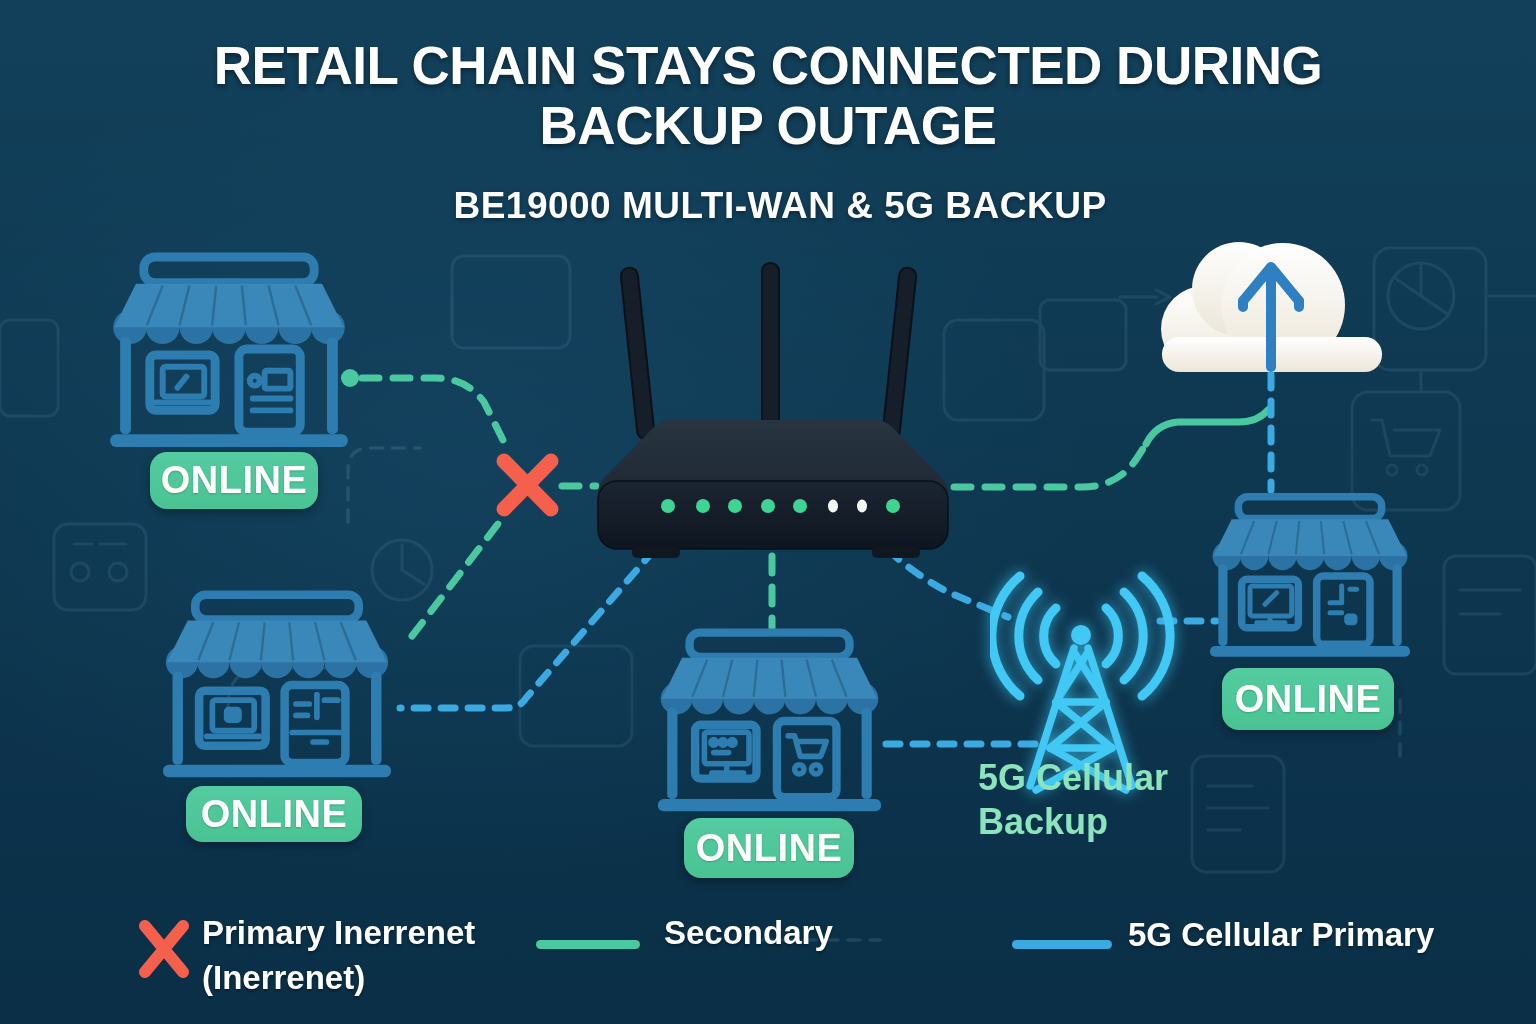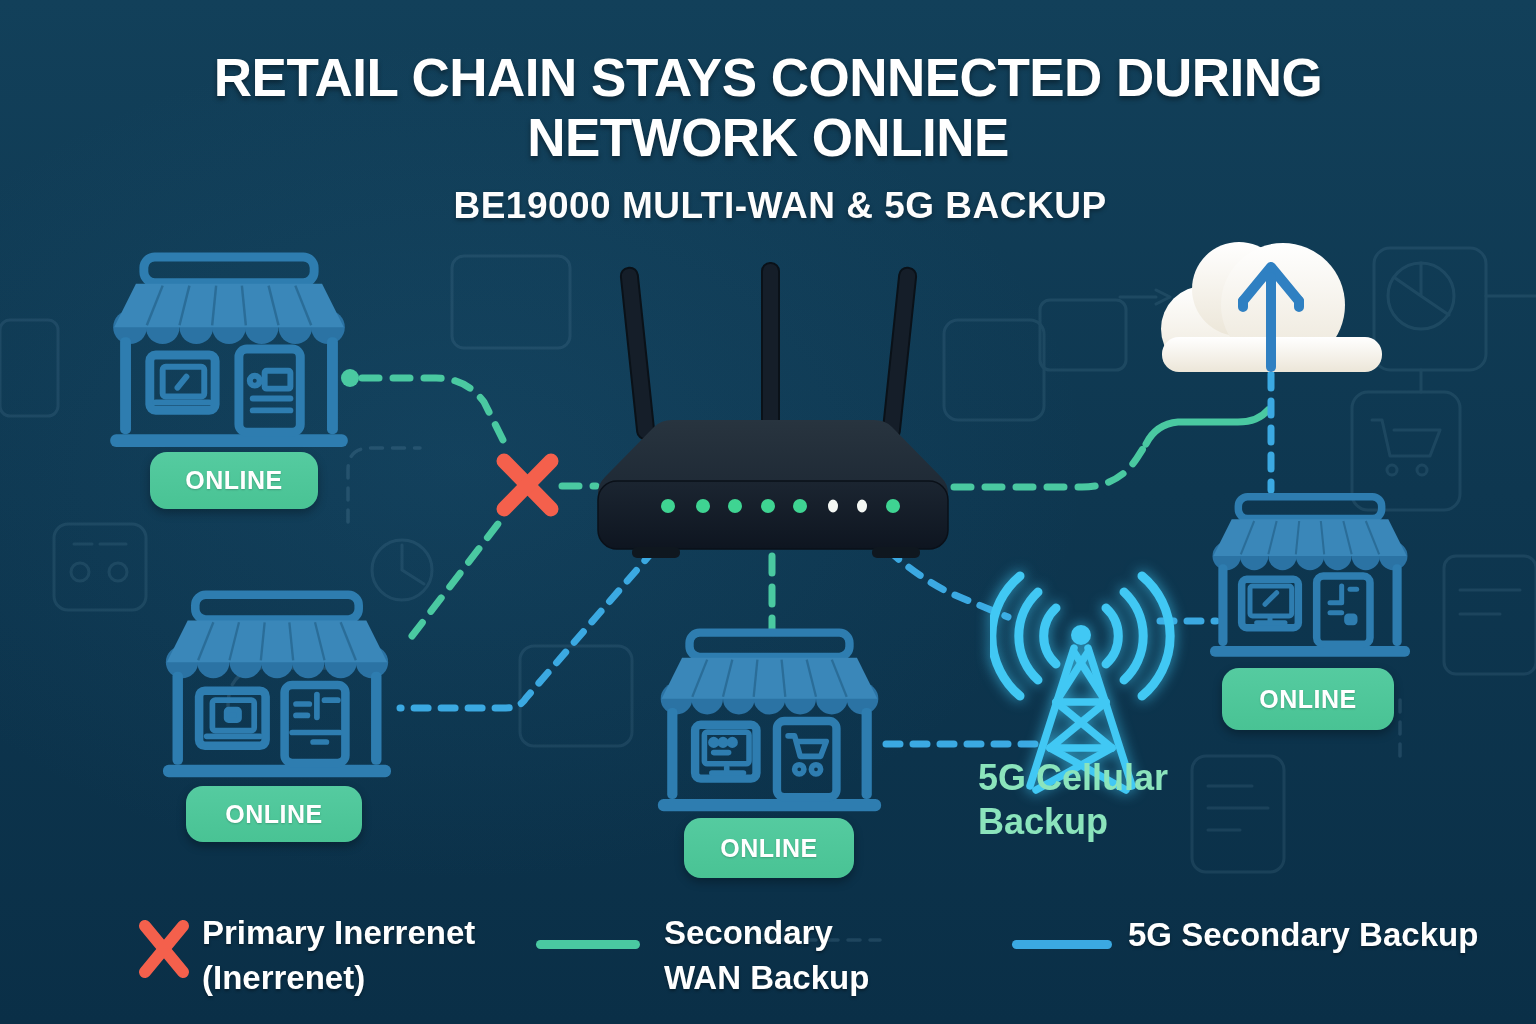--- a/index.html
+++ b/index.html
@@ -8,34 +8,34 @@
     font-family:"Liberation Sans","DejaVu Sans",sans-serif;
     background:
       radial-gradient(900px 600px at 30% 45%, rgba(40,110,150,.18), rgba(0,0,0,0) 70%),
       linear-gradient(180deg, var(--bg-top,#12405A) 0%, var(--bg-mid,#0E3750) 48%, var(--bg-bottom,#0A2F47) 100%);
   }
   .layer{position:absolute;left:0;top:0;width:1536px;height:1024px;}
   .abs{position:absolute;}
 
   
   .title{
-    position:absolute;left:0;top:48px;width:100%;text-align:center;color:#fff;
+    position:absolute;left:0;top:36px;width:100%;text-align:center;color:#fff;
     font-weight:800;font-size:53px;line-height:60px;letter-spacing:-.5px;
     text-shadow:0 3px 5px rgba(0,0,0,.4);
   }
   .subtitle{
     position:absolute;left:0;top:185px;width:100%;text-align:center;color:#fdfdfd;
     font-weight:600;font-size:37px;letter-spacing:.5px;text-shadow:0 2px 4px rgba(0,0,0,.35);padding-left:12px;
   }
 
   
   .badge{
     position:absolute;display:flex;align-items:center;justify-content:center;
     background:linear-gradient(180deg,#55cba0, var(--badge,#49C394));
-    color:#fff;font-weight:800;font-size:25px;letter-spacing:.5px;
+    color:#fff;font-weight:800;font-size:38px;letter-spacing:.5px;
     border-radius:17px;box-shadow:0 4px 10px rgba(0,0,0,.3);
     text-shadow:0 1px 2px rgba(0,0,0,.2);
   }
 
   
   .t{stroke:var(--teal,#4AC9A1);stroke-width:7;fill:none;stroke-linecap:round;stroke-dasharray:17 14;}
   .ts{stroke:var(--teal,#4AC9A1);stroke-width:7;fill:none;stroke-linecap:round;}
   .b{stroke:var(--blue,#3BA9E2);stroke-width:7;fill:none;stroke-linecap:round;stroke-dasharray:14 13;}
   .xmark{stroke:var(--red,#F4604C);stroke-width:15;stroke-linecap:round;}
   .dot{fill:var(--teal,#4AC9A1);}
@@ -372,21 +372,21 @@
       <path d="M158,112 V132 H144"></path>
       <line x1="144" y1="144" x2="158" y2="144"></line>
       <rect class="st-fill" x="164" y="148" width="10" height="8" rx="2"></rect>
       <line x1="168" y1="116" x2="176" y2="116"></line>
     </g>
   </svg>
   <div class="badge" style="left:1222px;top:668px;width:172px;height:62px">ONLINE</div>
 
   <div class="title">
     <div>RETAIL CHAIN STAYS CONNECTED DURING</div>
-    <div>NETWORK ONLINE</div>
+    <div>BACKUP OUTAGE</div>
   </div>
   <div class="subtitle">BE19000 MULTI-WAN &amp; 5G BACKUP</div>
 
   <div class="tower-label">
     <div>5G Cellular</div>
     <div>Backup</div>
   </div>
 
   <div>
     <svg class="abs" style="left:136px;top:918px" width="56" height="62" viewBox="0 0 56 62">
@@ -394,22 +394,21 @@
       <line x1="47" y1="8" x2="9" y2="54" stroke="var(--red,#F4604C)" stroke-width="12" stroke-linecap="round"></line>
     </svg>
     <div class="lg-text" style="left:202px;top:910px">
       <div>Primary Inerrenet</div>
       <div>(Inerrenet)</div>
     </div>
 
     <div class="lg-swatch" style="left:536px;top:940px;width:104px;background:var(--teal,#4AC9A1)"></div>
     <div class="lg-text" style="left:664px;top:910px">
       <div>Secondary</div>
-      <div>WAN Backup</div>
     </div>
 
     <div class="lg-swatch" style="left:1012px;top:940px;width:100px;background:var(--blue,#3BA9E2)"></div>
     <div class="lg-text" style="left:1128px;top:912px">
-      <div>5G Secondary Backup</div>
+      <div>5G Cellular Primary</div>
     </div>
   </div>
 
 </div>
 
 </body></html>

